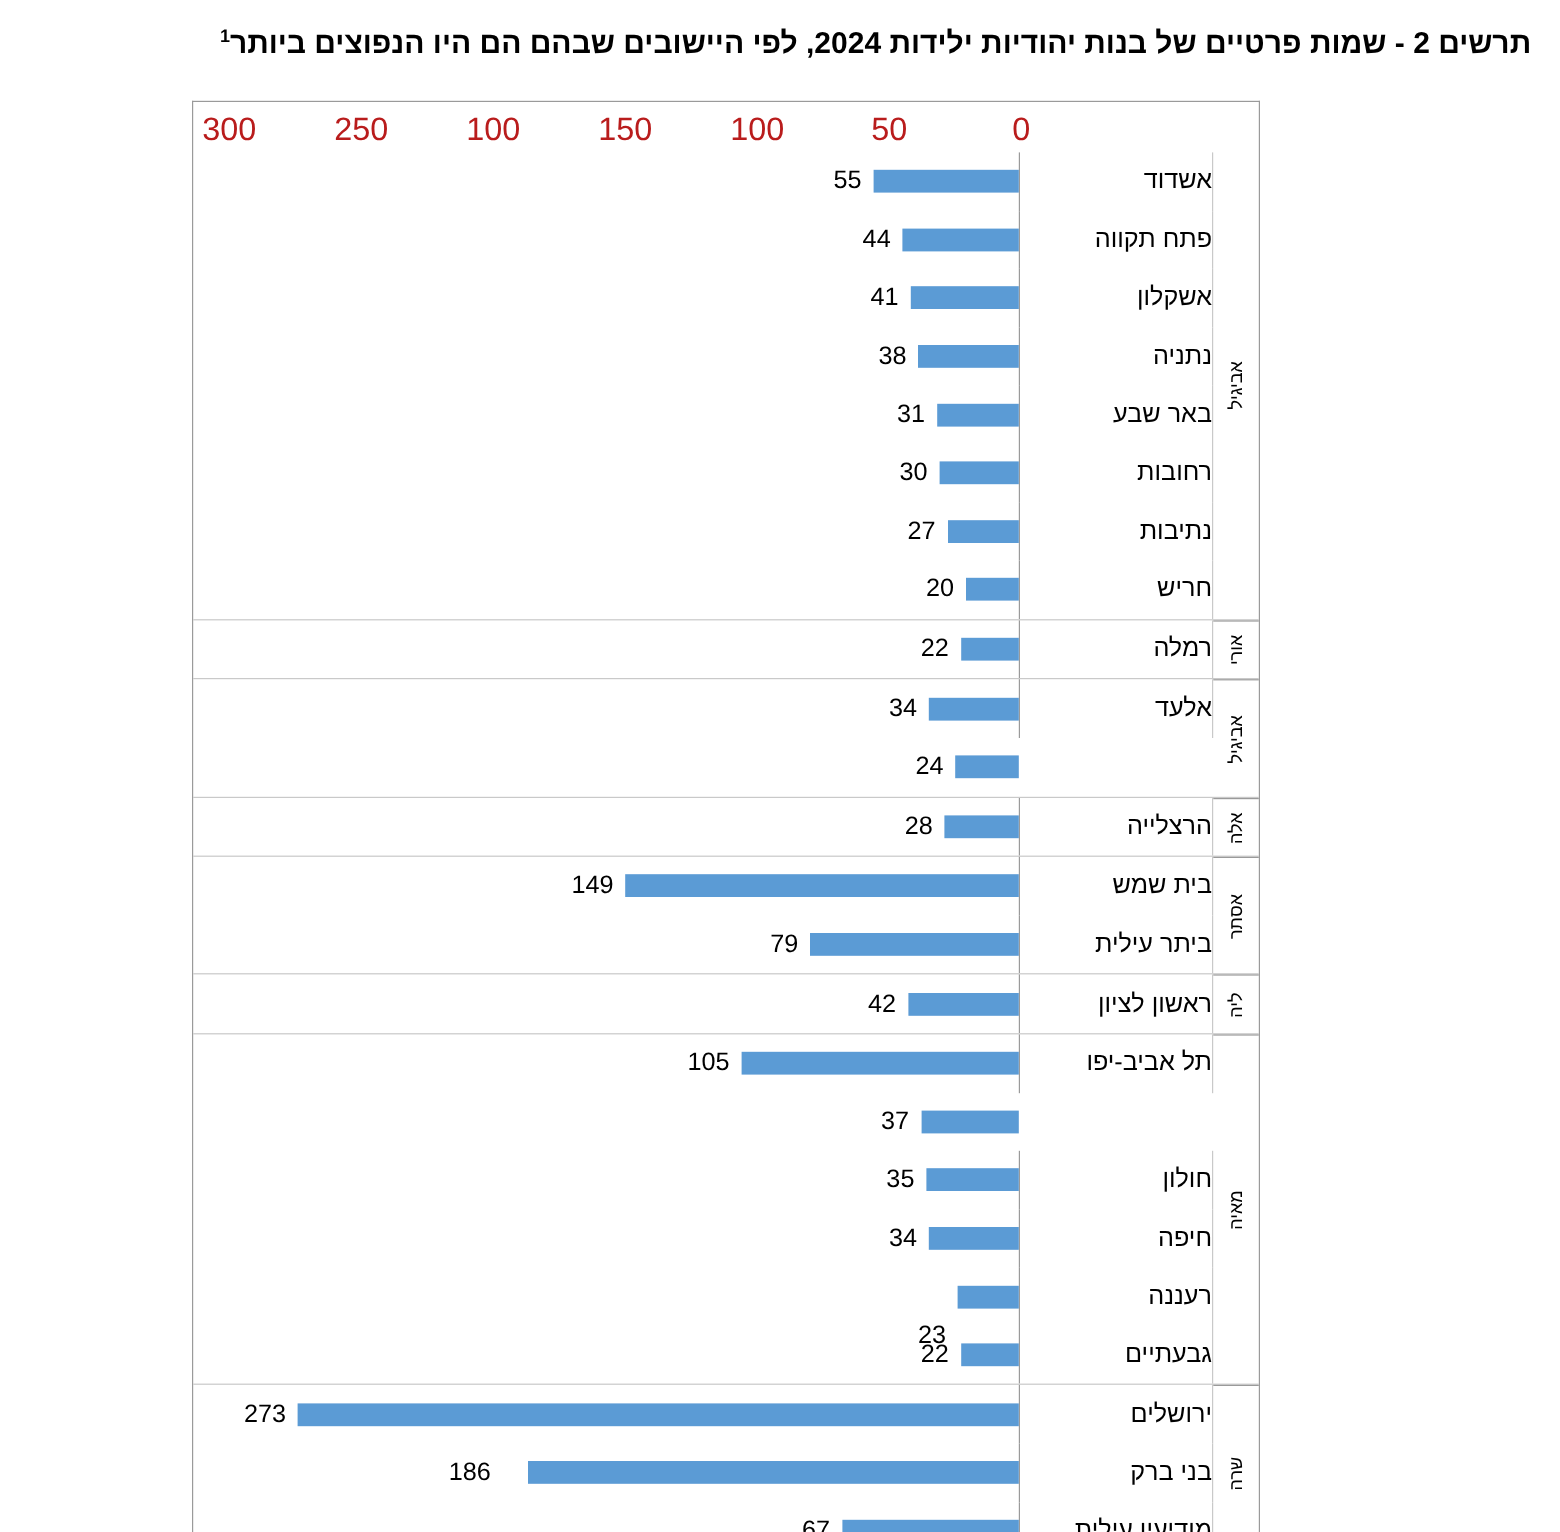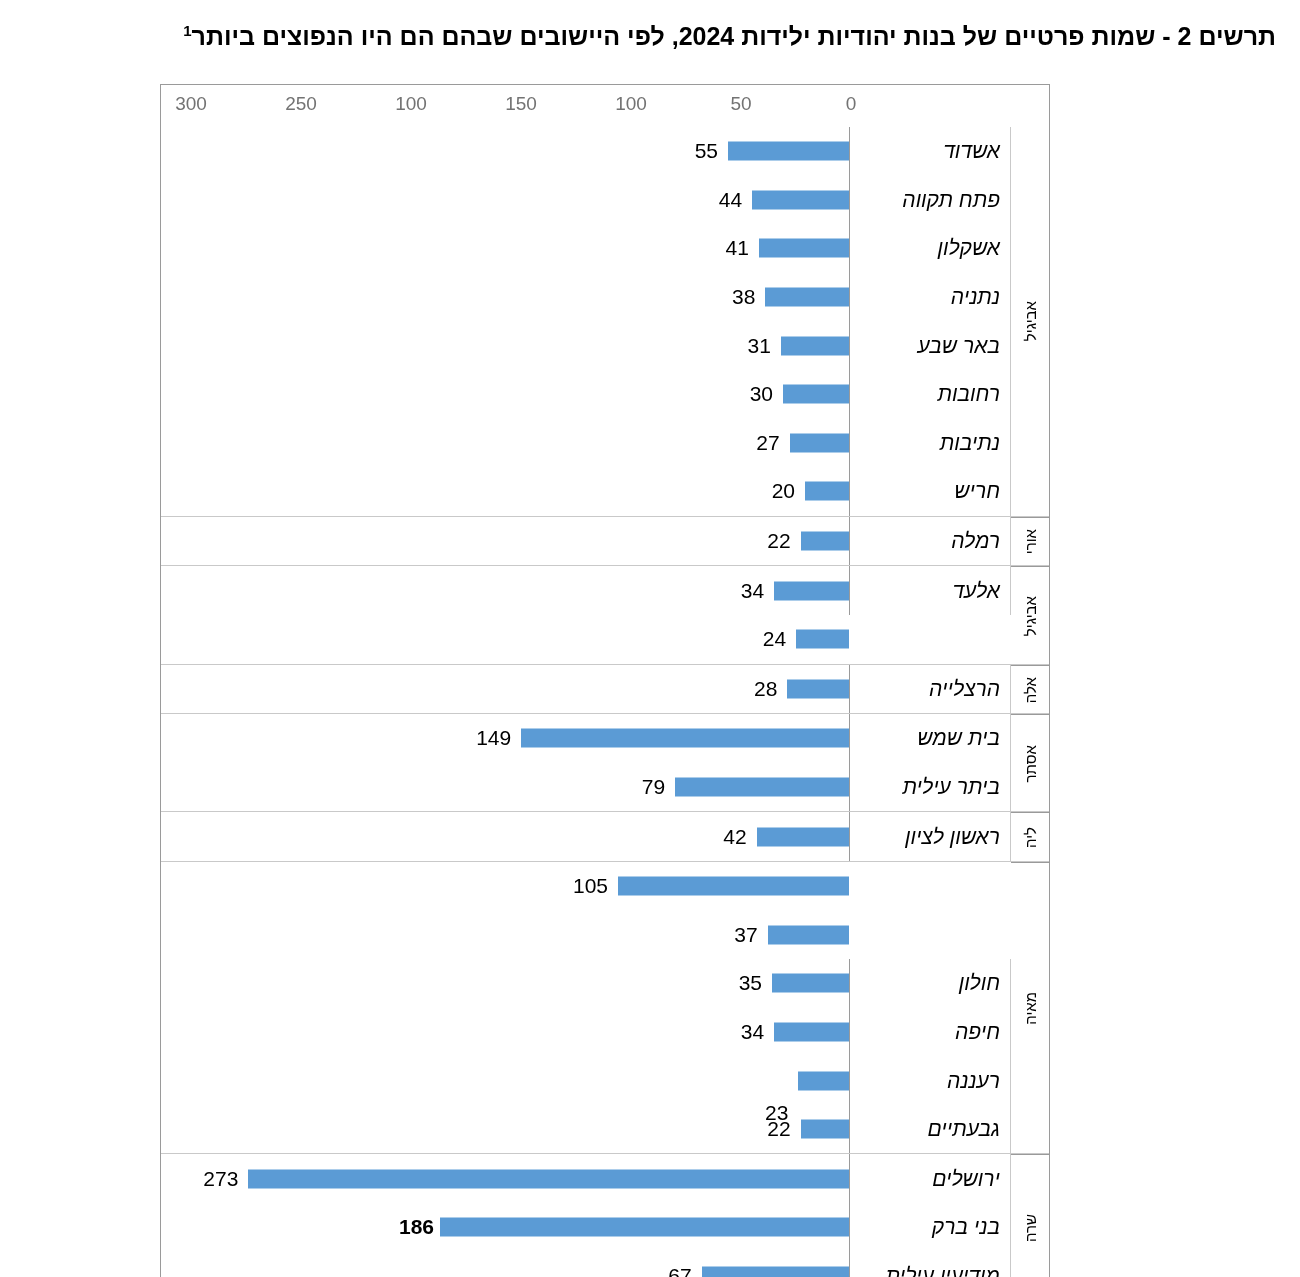--- a/index.html
+++ b/index.html
@@ -47,22 +47,22 @@
   #axis-row {
     position: absolute;
     top: 0;
     left: 0;
     right: 0;
     height: 42px;
   }
   .axis-tick {
     position: absolute;
     top: 8px;
-    font-size: 19px;
-    color: #737373;
+    font-size: 27px;
+    color: #b91c1c;
     transform: translateX(-50%);
     white-space: nowrap;
   }
 
   
   #rows {
     position: absolute;
     top: 42px;
     left: 0;
     right: 0;
@@ -99,25 +99,23 @@
   
   .name-cell {
     position: absolute;
     right: 38px;
     top: 0;
     width: 162px;
     height: 100%;
     display: flex;
     align-items: center;
     justify-content: flex-start;
-    padding-right: 10px;
     box-sizing: border-box;
     border-right: 1px solid #c9c9c9;
     border-left: 1px solid #9a9a9a;
-    font-style: italic;
   }
   .name-cell span {
     font-size: 21px;
     white-space: nowrap;
   }
 
   
   .bar-area {
     position: absolute;
     right: 200px;
@@ -320,20 +318,23 @@
         </div>
         <div class="bar-area">
           <div class="bar" style="width: 92.4px; background: rgb(91, 155, 213);"></div>
           <div class="bar-value" style="right: 102.4px;">42</div>
         </div>
       </div>
       <div class="row grp-sep">
         <div class="group-cell" style="height: 291.6px; border-top: 1px solid rgb(154, 154, 154);">
           <span class="group-label">מאיה</span>
         </div>
+        <div class="name-cell">
+          <span>תל אביב-יפו</span>
+        </div>
         <div class="bar-area">
           <div class="bar" style="width: 231px; background: rgb(91, 155, 213);"></div>
           <div class="bar-value" style="right: 241px;">105</div>
         </div>
       </div>
       <div class="row">
         <div class="group-cell"></div>
         <div class="bar-area">
           <div class="bar" style="width: 81.4px; background: rgb(91, 155, 213);"></div>
           <div class="bar-value" style="right: 91.4px;">37</div>
@@ -391,21 +392,21 @@
           <div class="bar-value" style="right: 610.6px;">273</div>
         </div>
       </div>
       <div class="row">
         <div class="group-cell"></div>
         <div class="name-cell">
           <span>בני ברק</span>
         </div>
         <div class="bar-area">
           <div class="bar" style="width: 409.2px; background: rgb(91, 155, 213);"></div>
-          <div class="bar-value" style="right: 415px; font-weight: bold;">186</div>
+          <div class="bar-value" style="right: 440px;">186</div>
         </div>
       </div>
       <div class="row">
         <div class="group-cell"></div>
         <div class="name-cell">
           <span>מודיעין עילית</span>
         </div>
         <div class="bar-area">
           <div class="bar" style="width: 147.4px; background: rgb(91, 155, 213);"></div>
           <div class="bar-value" style="right: 157.4px;">67</div>

